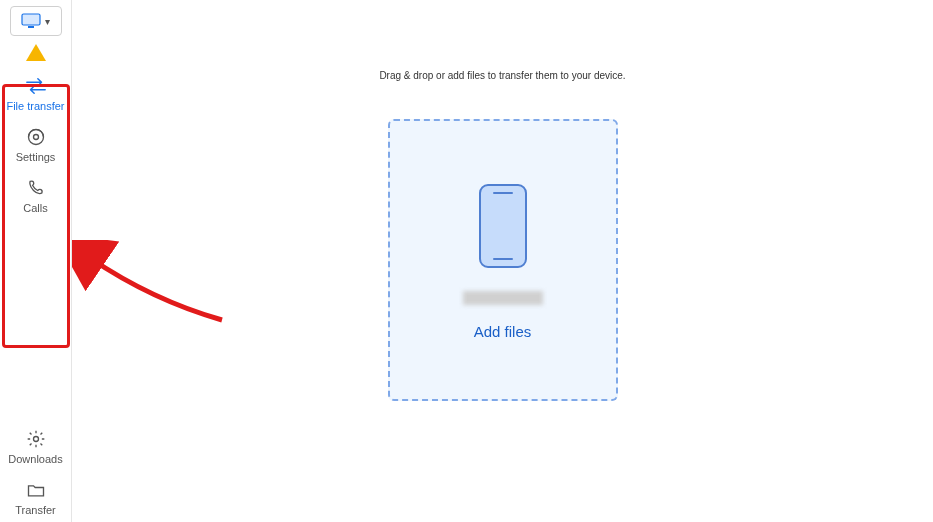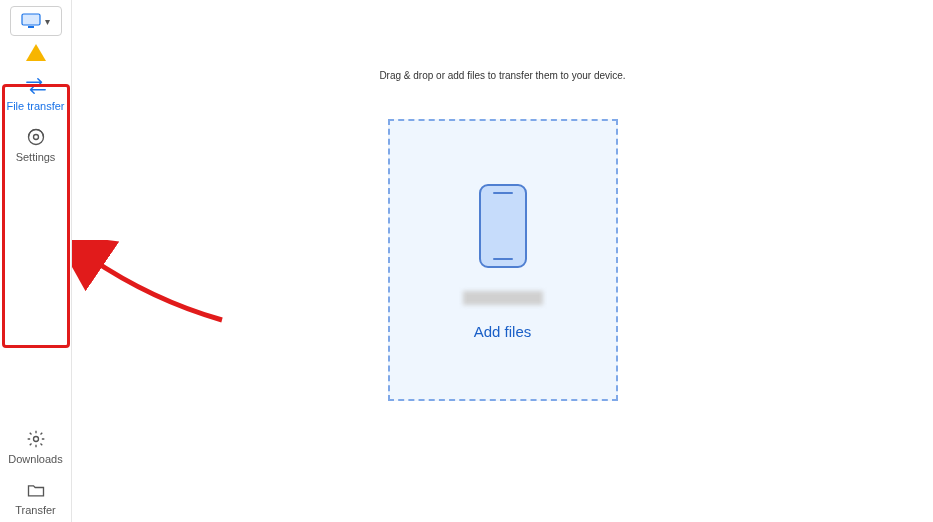--- a/index.html
+++ b/index.html
@@ -72,21 +72,21 @@
   .main {
     flex: 1; height: 100%;
     display: flex; flex-direction: column; align-items: center;
     padding-top: 70px;
   }
   .title { font-size: 26px; font-weight: 600; color: #1b1b1b; margin-bottom: 10px; }
   .subtitle { font-size: 10px; color: #333; margin-bottom: 38px; }
   .dropzone {
     width: 230px; height: 282px;
     border: 2px dashed #7fa8e8;
-    border-radius: 0;
+    border-radius: 6px;
     background: #eff6fe;
     display: flex; flex-direction: column; align-items: center; justify-content: center;
     gap: 12px;
     cursor: pointer;
   }
   .phone-icon svg { display:block; }
   .device-name {
     width: 80px; height: 14px;
     background: #d0d0d0;
     filter: blur(2px);
@@ -138,20 +138,28 @@
             <circle cx="12" cy="12" r="9"></circle>
             <circle cx="12" cy="12" r="3"></circle>
             <path d="M12 3 A9 9 0 0 1 21 12" stroke-width="1.4"></path>
             <path d="M3 12 A9 9 0 0 1 12 3" stroke-width="1.4"></path>
           </svg>
         </span>
         <span class="label">Settings</span>
       </div>
 
 
+      <div class="nav-item">
+        <span class="icon">
+          <svg width="20" height="20" viewBox="0 0 24 24">
+            <path d="M5 4 C5 4 8 3 9 5 C10 7 8 9 8 9 C8 9 10 13 14 15 C14 15 16 13 18 14 C20 15 19 18 19 18 C19 18 15 21 9 15 C3 9 5 4 5 4 Z"></path>
+          </svg>
+        </span>
+        <span class="label">Calls</span>
+      </div>
 
     </div>
 
     <div class="highlight-box"></div>
 
     <div class="spacer"></div>
 
     <div class="nav-group">
       <div class="nav-item">
         <span class="icon">

